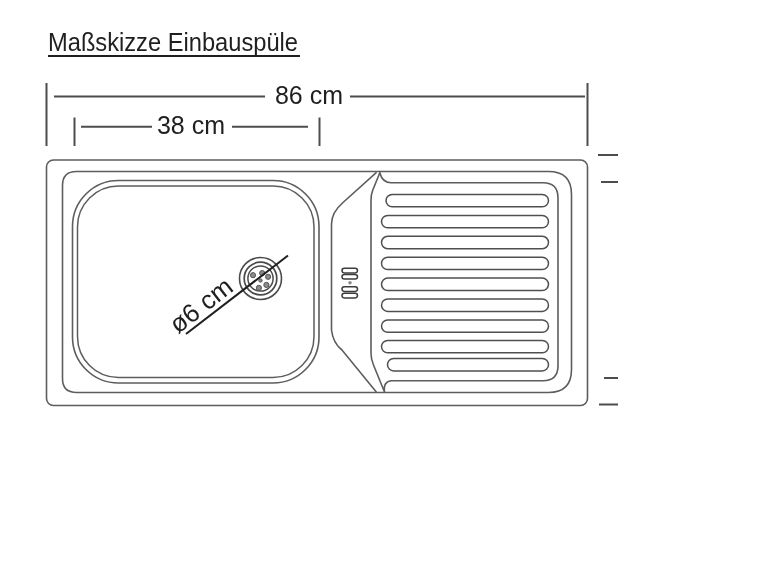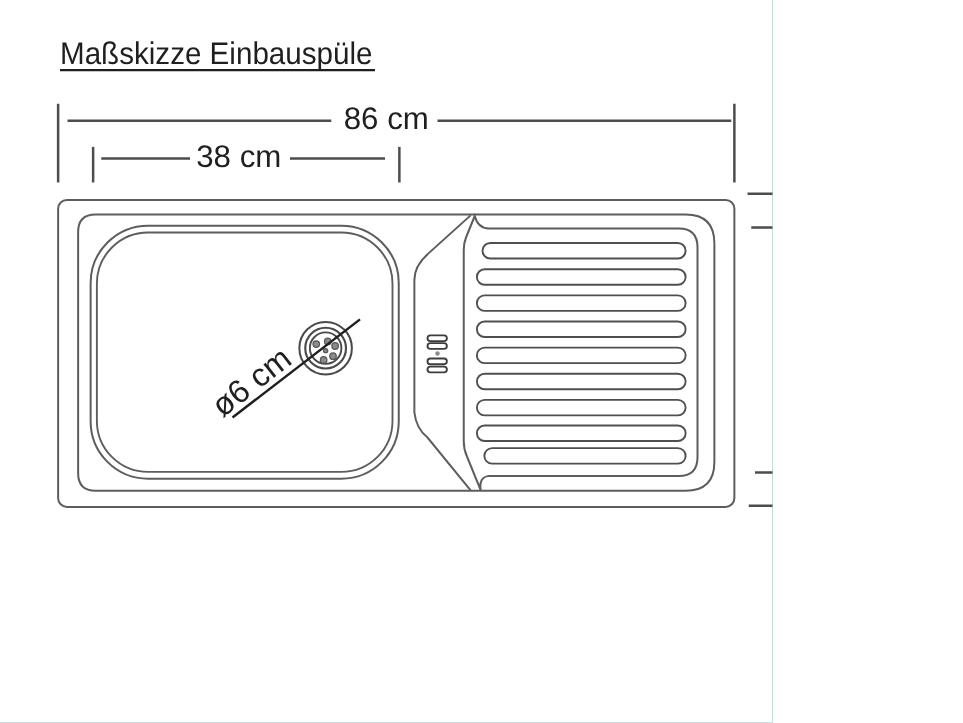--- a/index.html
+++ b/index.html
@@ -1,16 +1,16 @@
 <!DOCTYPE html>
 <html><head>
 <meta charset="utf-8">
 <style>
   html,body{margin:0;padding:0;background:#ffffff;}
-  #stage{position:relative;width:618px;height:578px;background:#0f766e;overflow:hidden;
+  #stage{position:relative;width:618px;height:578px;background:#84cc16;overflow:hidden;
          font-family:"Liberation Sans", sans-serif;}
   svg text{font-family:"Liberation Sans", sans-serif;}
 </style>
 </head>
 <body>
 
 <div id="stage">
 <svg width="770" height="578" viewBox="0 0 770 578" xmlns="http://www.w3.org/2000/svg">
 
   <rect x="0" y="0" width="770" height="578" fill="#ffffff"></rect>

